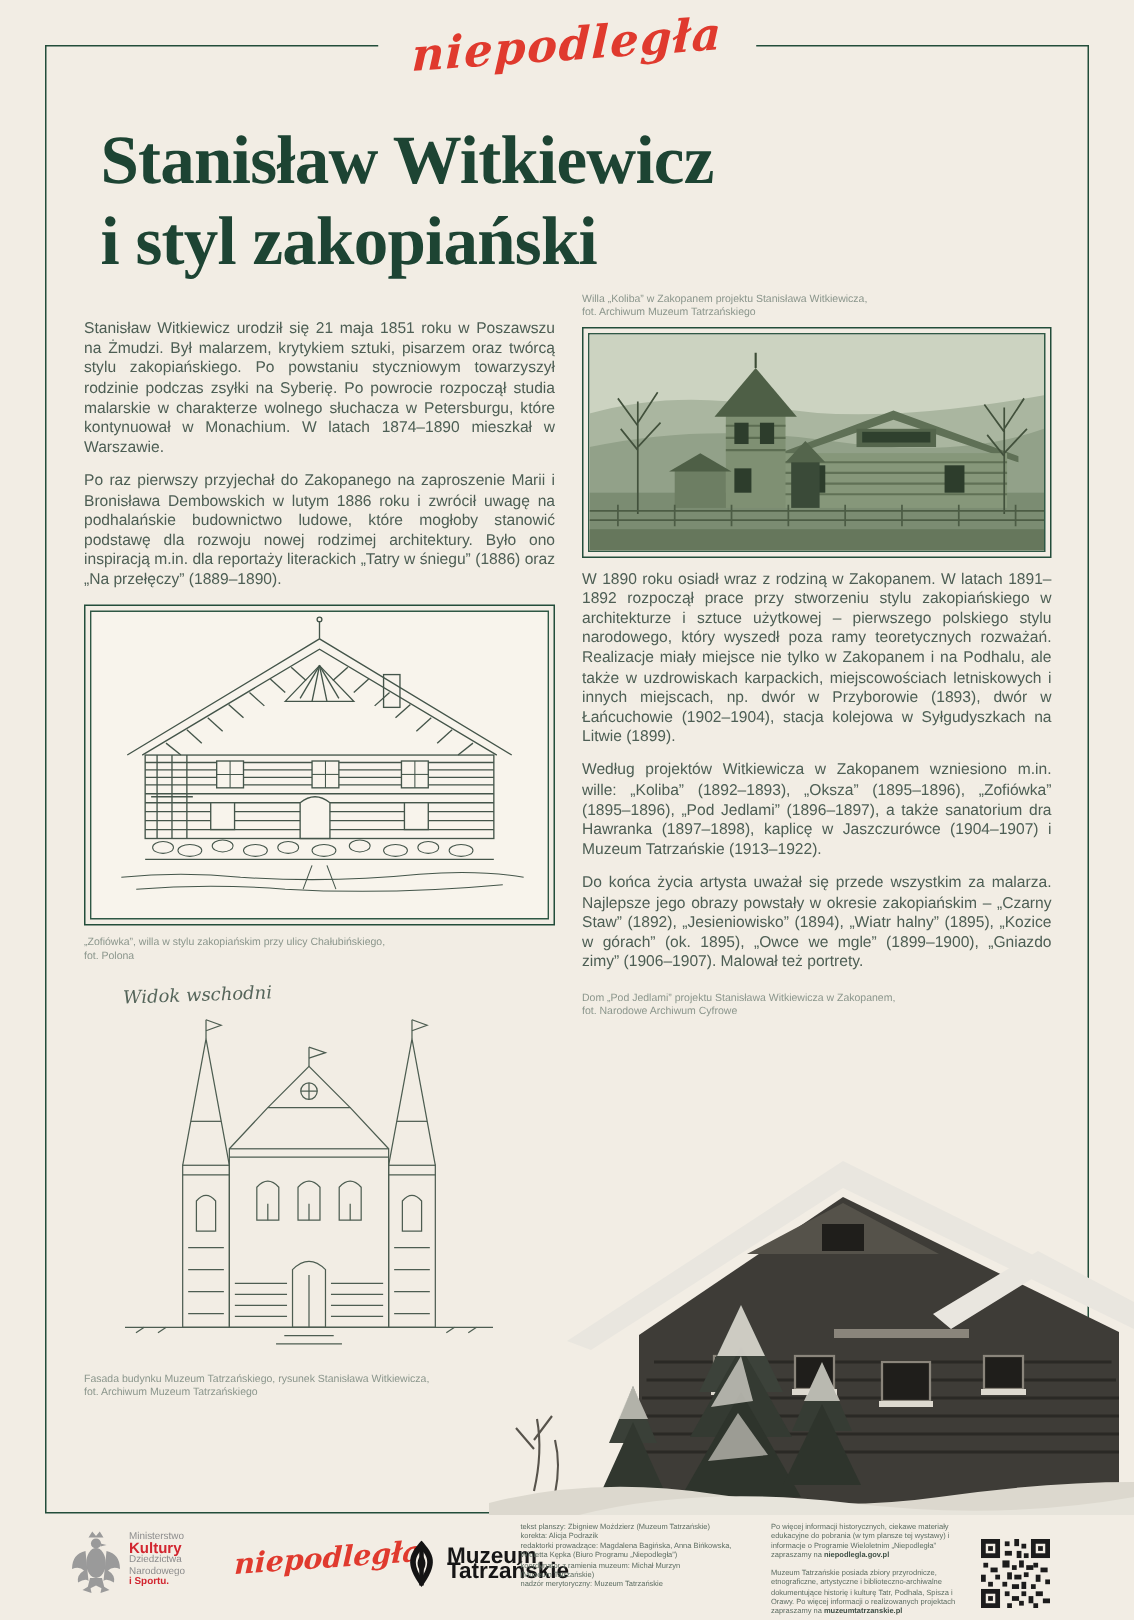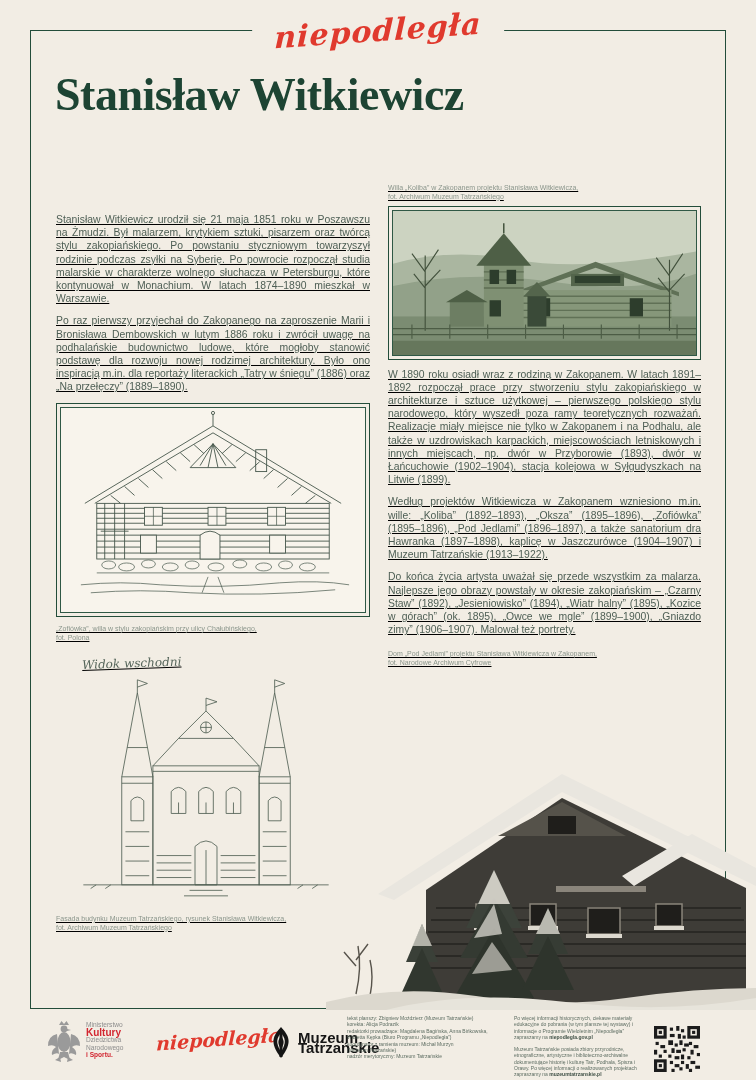--- a/index.html
+++ b/index.html
@@ -3,23 +3,23 @@
 <meta charset="utf-8">
 <style>
   html,body{margin:0;padding:0;}
   body{background:#d8d4cc;font-family:"Liberation Sans",sans-serif;}
   .poster{position:relative;width:756px;height:1080px;background:#f2ede4;overflow:hidden;margin:0 auto;}
   .frame{position:absolute;left:30px;top:30px;width:694px;height:977px;border:1.6px solid #234d3a;z-index:1;}
   .brand-top{position:absolute;top:8px;left:50%;transform:translateX(-50%);background:#f2ede4;padding:0 22px;z-index:2;height:46px;line-height:46px;}
   .script{font-family:"DejaVu Serif",serif;font-style:italic;font-weight:700;color:#e03a2e;display:inline-block;transform:rotate(-4deg) skewX(-6deg);}
   .brand-top .script{font-size:30px;letter-spacing:1px;}
   .title{position:absolute;left:55px;top:68px;z-index:2;font-family:"Liberation Serif",serif;font-weight:700;color:#1d4433;font-size:46px;line-height:54px;letter-spacing:-.5px;}
-  .col{position:absolute;z-index:2;text-decoration:underline;}
+  .col{position:absolute;z-index:2;}
   .col-left{left:56px;top:213px;width:314px;}
-  .col-right{left:388px;top:184px;width:313px;}
+  .col-right{left:388px;top:196px;width:313px;}
   .body-p{font-size:10.4px;line-height:13.2px;color:#4d5e54;text-align:justify;margin:0 0 9px 0;}
   .caption{font-size:7px;line-height:8.8px;color:#8b968c;white-space:pre-line;margin:0 0 4px 0;}
   .photo-frame{border:1.6px solid #234d3a;padding:3px;margin:2px 0 8px 0;background:#f2ede4;}
   .photo-frame .inner{border:.8px solid #2f5845;font-size:0;line-height:0;}
   .photo-frame svg{display:block;width:100%;}
   .fig-drawing{margin:10px 0 6px 0;}
   .widok-label{font-family:"DejaVu Serif",serif;font-style:italic;font-size:12px;color:#55655a;display:block;margin:4px 0 0 26px;transform:rotate(-2deg);}
   .podjedlami{position:absolute;left:326px;top:758px;width:430px;height:252px;z-index:3;}
   .podjedlami svg{display:block;width:100%;height:100%;}
   
@@ -41,22 +41,23 @@
 <body>
 
 <div class="poster">
 
   <div class="frame"></div>
 
   <div class="brand-top">
     <span class="script">niepodległa</span>
   </div>
 
-  <h1 class="title" style="margin:0;">
+  <h1 class="title" style="margin:12px;">
     <span style="display:block;">Stanisław Witkiewicz</span>
+    <span style="display:block;">i styl zakopiański</span>
   </h1>
 
   <div class="col col-left">
     <p class="body-p">Stanisław Witkiewicz urodził się 21 maja 1851 roku w Poszawszu na Żmudzi. Był malarzem, krytykiem sztuki, pisarzem oraz twórcą stylu zakopiańskiego. Po powstaniu styczniowym towarzyszył rodzinie podczas zsyłki na Syberię. Po powrocie rozpoczął studia malarskie w charakterze wolnego słuchacza w Petersburgu, które kontynuował w Monachium. W latach 1874–1890 mieszkał w Warszawie.</p>
     <p class="body-p">Po raz pierwszy przyjechał do Zakopanego na zaproszenie Marii i Bronisława Dembowskich w lutym 1886 roku i zwrócił uwagę na podhalańskie budownictwo ludowe, które mogłoby stanowić podstawę dla rozwoju nowej rodzimej architektury. Było ono inspiracją m.in. dla reportaży literackich „Tatry w śniegu” (1886) oraz „Na przełęczy” (1889–1890).</p>
 
     <div class="photo-frame" style="margin-top:7px;">
       <div class="inner">
 
         <svg viewBox="0 0 306 206">

